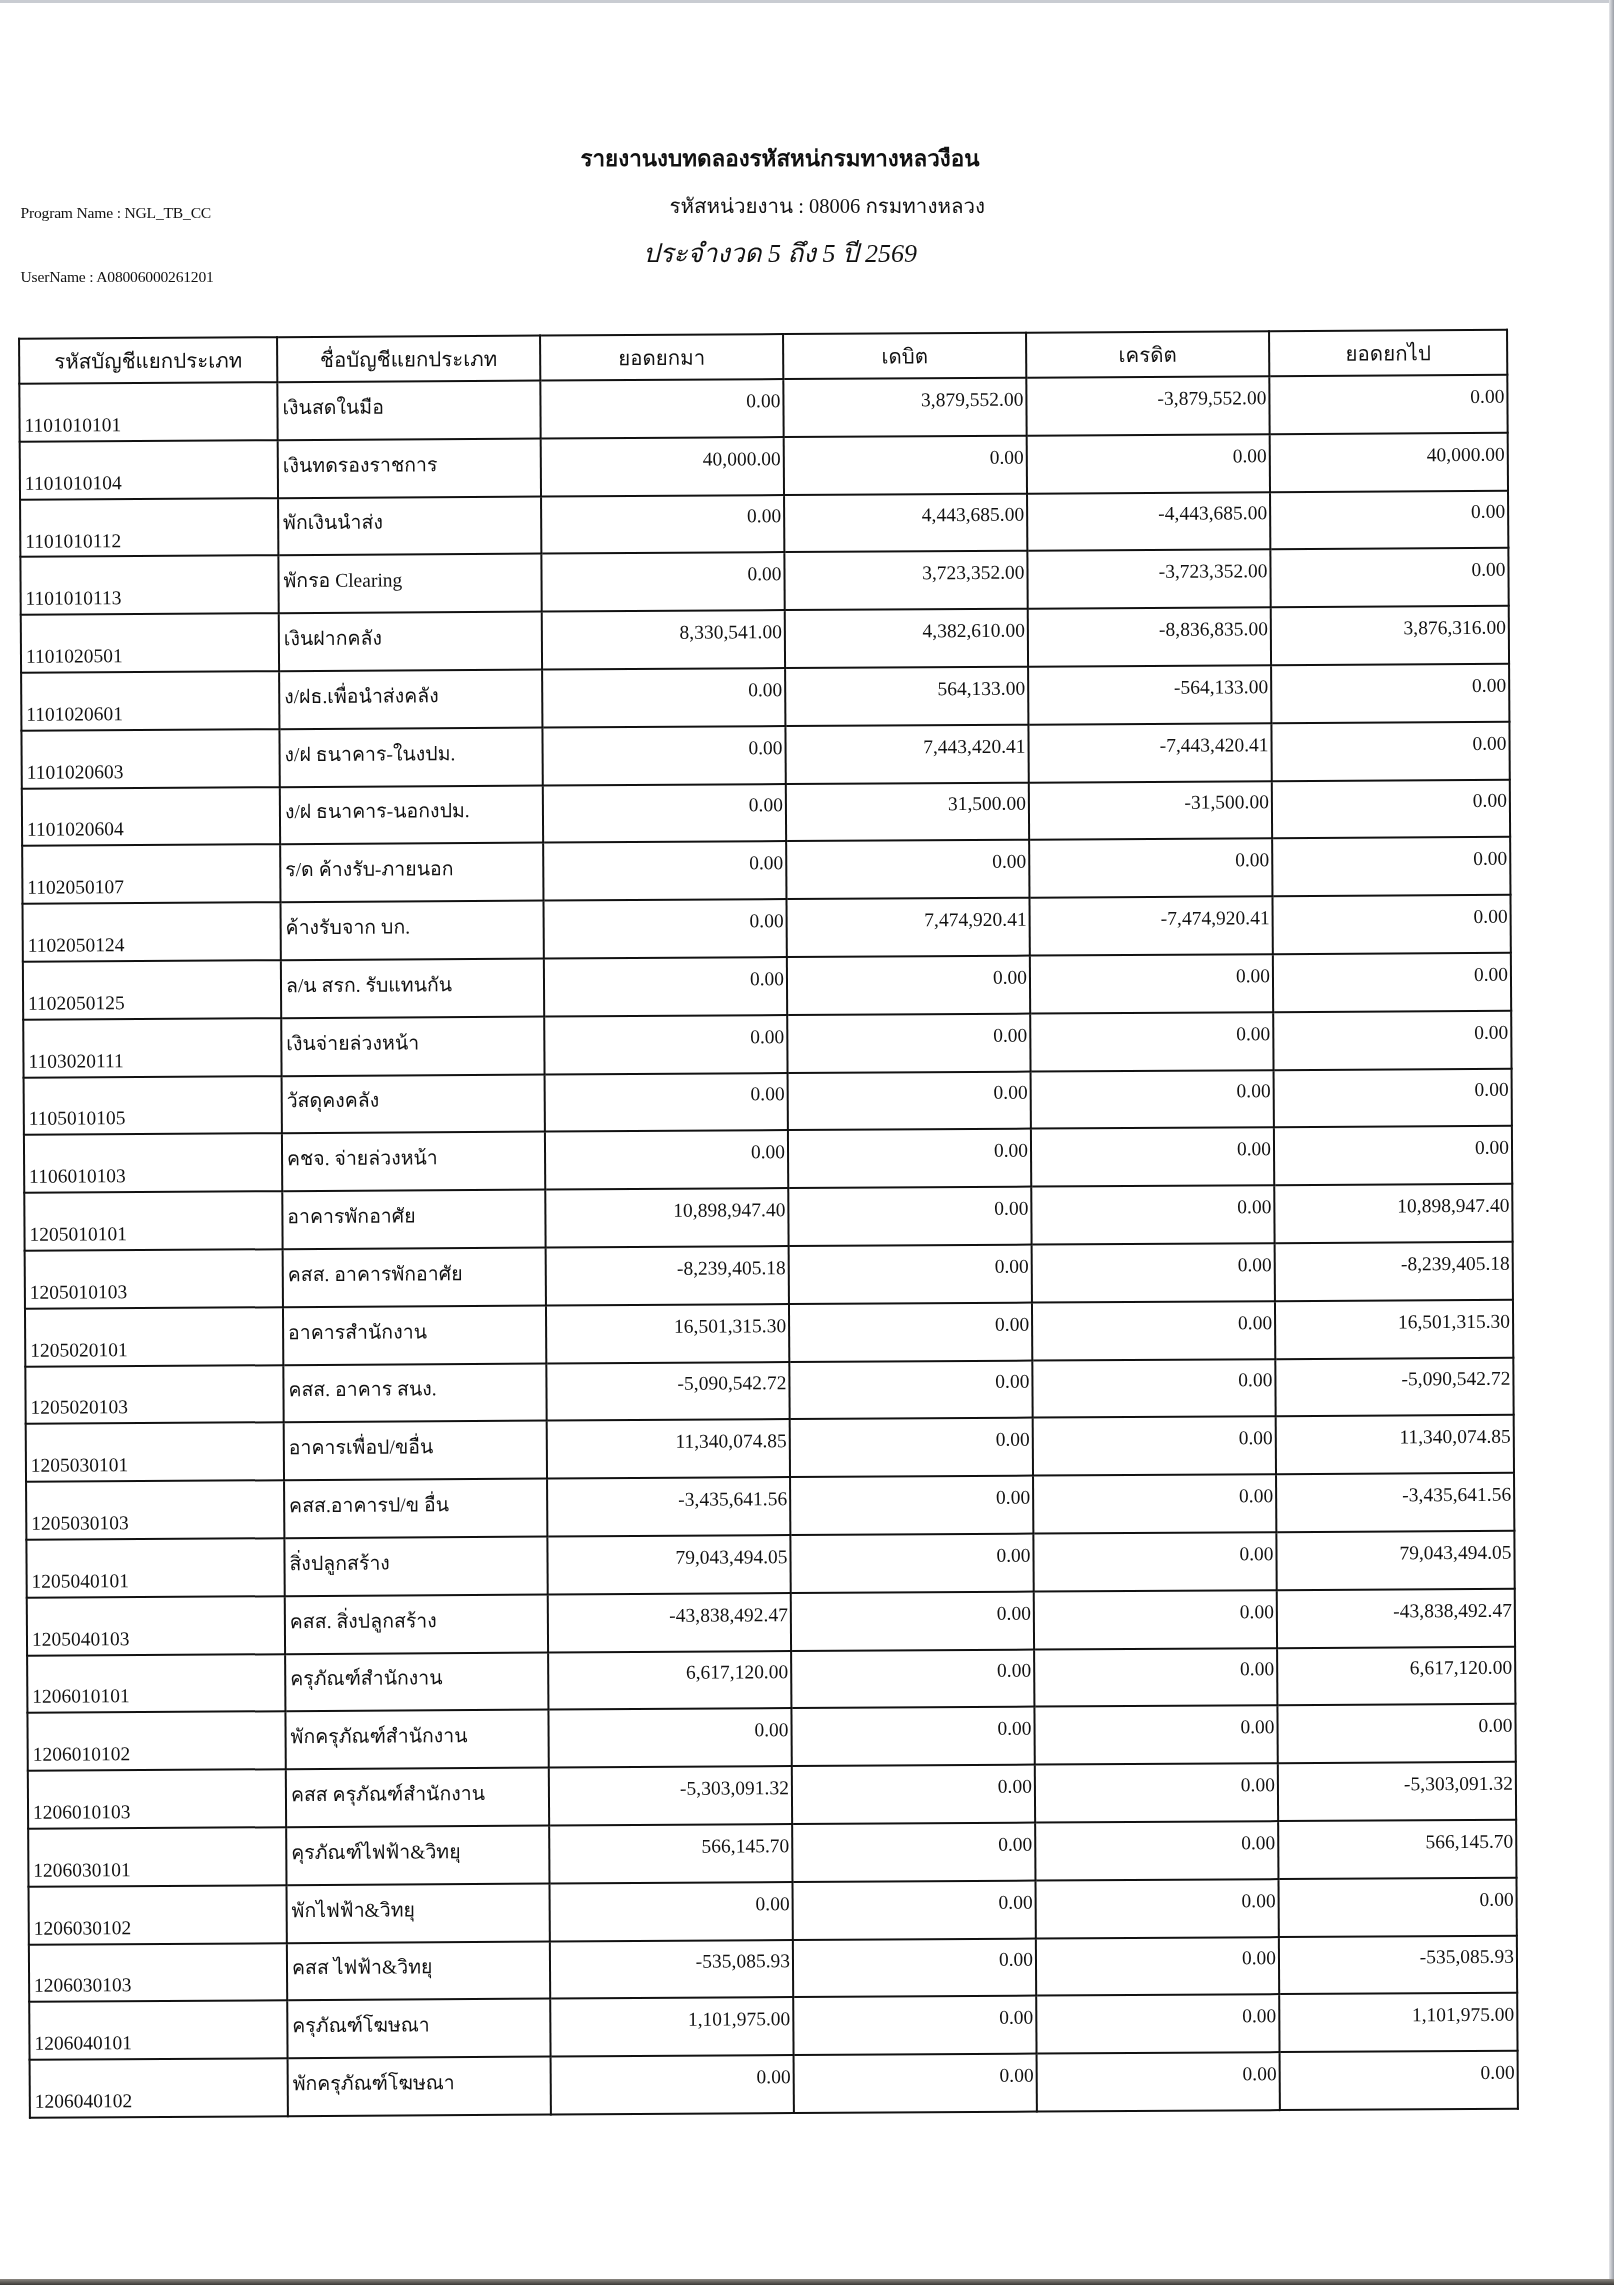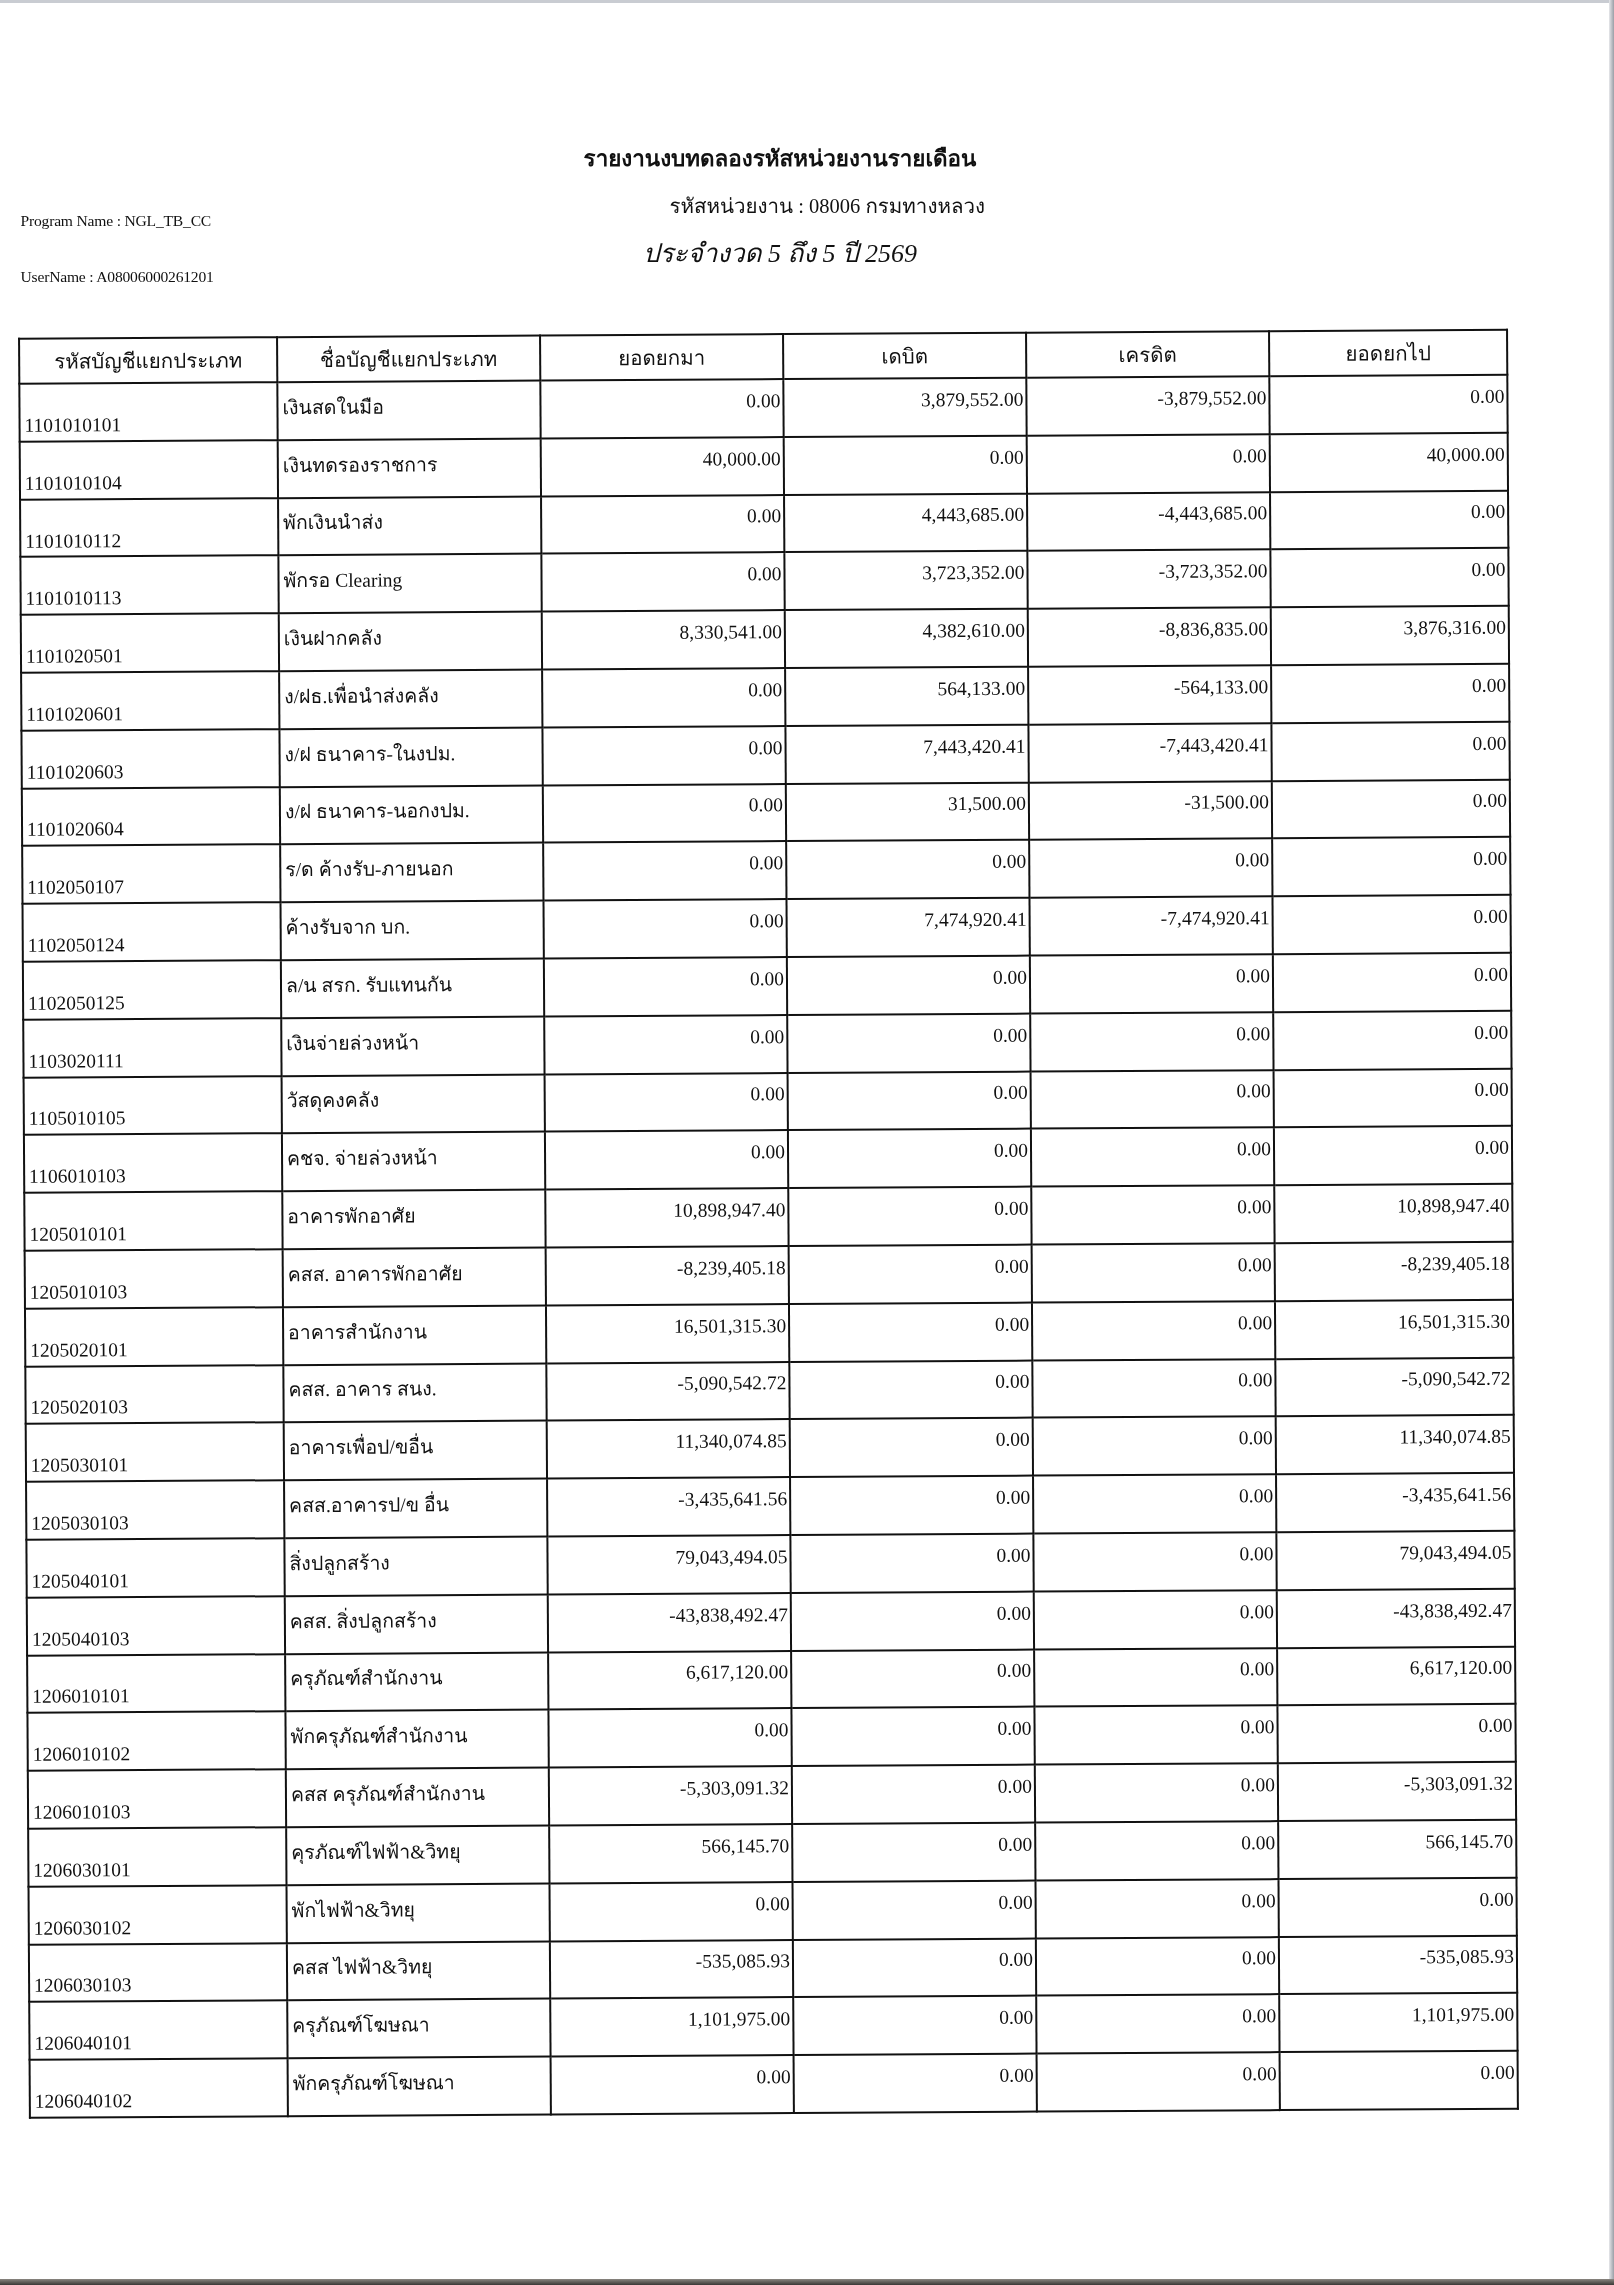--- a/index.html
+++ b/index.html
@@ -10,21 +10,21 @@
     position: relative;
     overflow: hidden;
     font-family: "Liberation Serif", "DejaVu Serif", serif;
     color: #111;
   }
   .scan-top { position: absolute; left: 0; top: 0; width: 1614px; height: 2.9px; background: #c9ccd2; }
   .scan-right { position: absolute; right: 0; top: 0; width: 4.9px; height: 2285px; background: linear-gradient(to right, #e6e7ea, #9a9ea6); }
   .scan-bottom { position: absolute; left: 0; bottom: 0; width: 1614px; height: 5.9px; background: linear-gradient(to bottom, #8a8680, #3b3936); }
 
   .meta { position: absolute; left: 20.5px; font-size: 15.6px; letter-spacing: -0.2px; }
-  .meta.program { top: 212px; }
+  .meta.program { top: 204px; }
   .meta.user { top: 268px; }
 
   .titles { position: absolute; left: 575px; width: 410px; top: 144px; text-align: center; }
   .titles .t1 { font-size: 22.4px; font-weight: bold; height: 29px; line-height: 29px; }
   .titles .t2 { font-size: 20.5px; margin-top: 18.5px; height: 29px; line-height: 29px; text-align: right; }
   .titles .t3 { font-size: 26px; margin-top: 18.5px; height: 29px; line-height: 29px; font-style: italic; }
 
   .table-wrap {
     position: absolute;
     left: 17.6px;
@@ -67,21 +67,21 @@
 <body>
 
 <div class="scan-top"></div>
 <div class="scan-right"></div>
 <div class="scan-bottom"></div>
 
 <div class="meta program">Program Name : NGL_TB_CC</div>
 <div class="meta user">UserName : A08006000261201</div>
 
 <div class="titles">
-  <div class="t1">รายงานงบทดลองรหัสหน่วยงานรายเดือน</div>
+  <div class="t1">รายงานงบทดลองรหัสหน่กรมทางหลวงือน</div>
   <div class="t2">รหัสหน่วยงาน : 08006 กรมทางหลวง</div>
   <div class="t3">ประจำงวด 5 ถึง 5 ปี 2569</div>
 </div>
 
 <div class="table-wrap">
   <table class="tb">
     <colgroup>
       <col class="c1">
         <col class="c2">
         <col class="c3">

